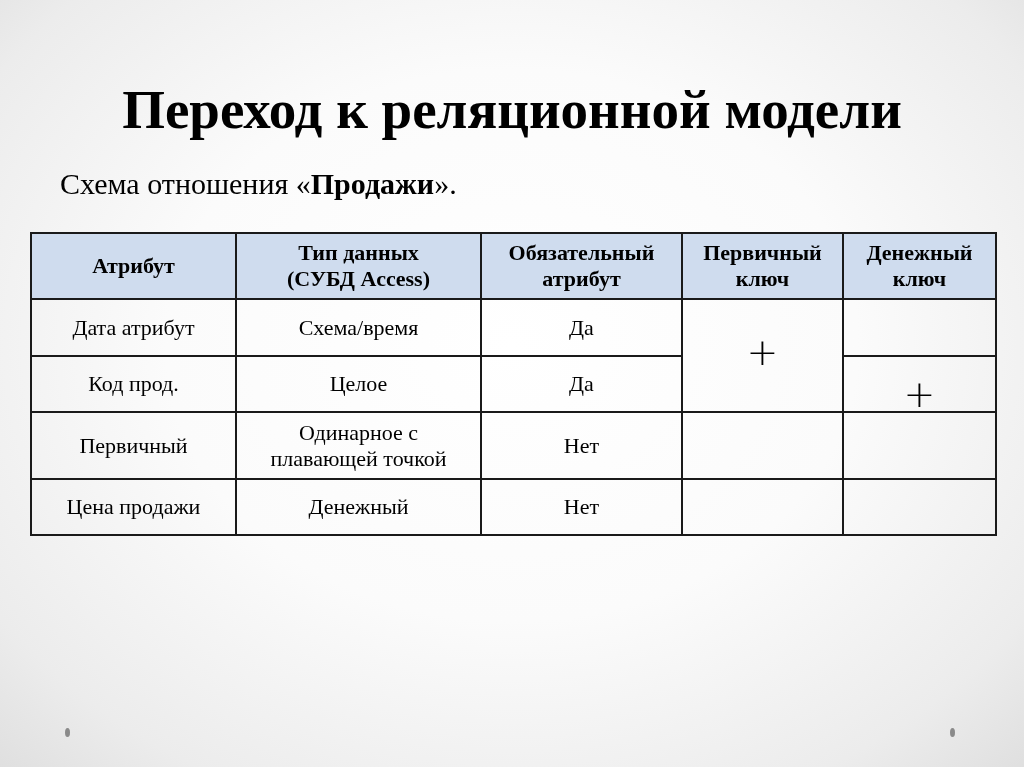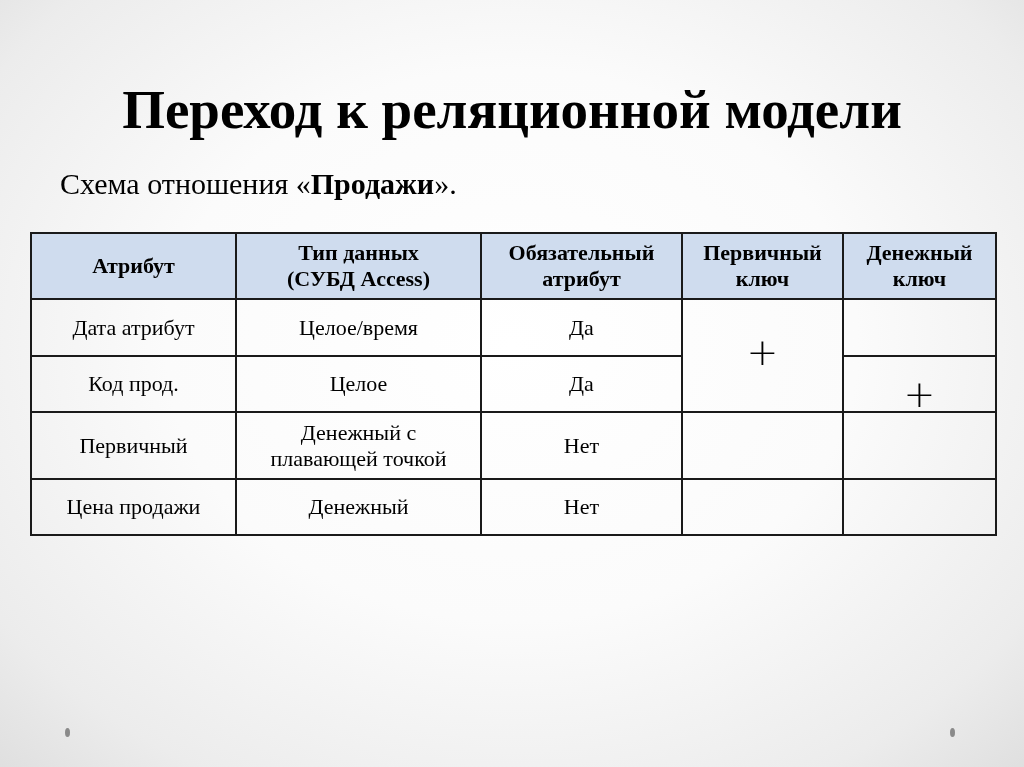--- a/index.html
+++ b/index.html
@@ -67,34 +67,34 @@
       <th><span>Атрибут</span></th>
       <th><span>Тип данных</span><br><span>(СУБД Access)</span></th>
       <th><span>Обязательный</span><br><span>атрибут</span></th>
       <th><span>Первичный</span><br><span>ключ</span></th>
       <th><span>Денежный</span><br><span>ключ</span></th>
     </tr>
   </thead>
   <tbody>
     <tr class="r1">
       <td>Дата атрибут</td>
-      <td>Целое/время</td>
+      <td>Схема/время</td>
       <td>Да</td>
       <td rowspan="2"><span class="plus pk-plus">+</span></td>
       <td></td>
     </tr>
     <tr class="r2">
       <td>Код прод.</td>
       <td>Целое</td>
       <td>Да</td>
       <td class="fk-cell"><span class="plus fk-plus">+</span></td>
     </tr>
     <tr class="r3">
       <td>Первичный</td>
-      <td><span>Денежный с</span><br><span>плавающей точкой</span></td>
+      <td><span>Одинарное с</span><br><span>плавающей точкой</span></td>
       <td>Нет</td>
       <td></td>
       <td></td>
     </tr>
     <tr class="r4">
       <td>Цена продажи</td>
       <td>Денежный</td>
       <td>Нет</td>
       <td></td>
       <td></td>

